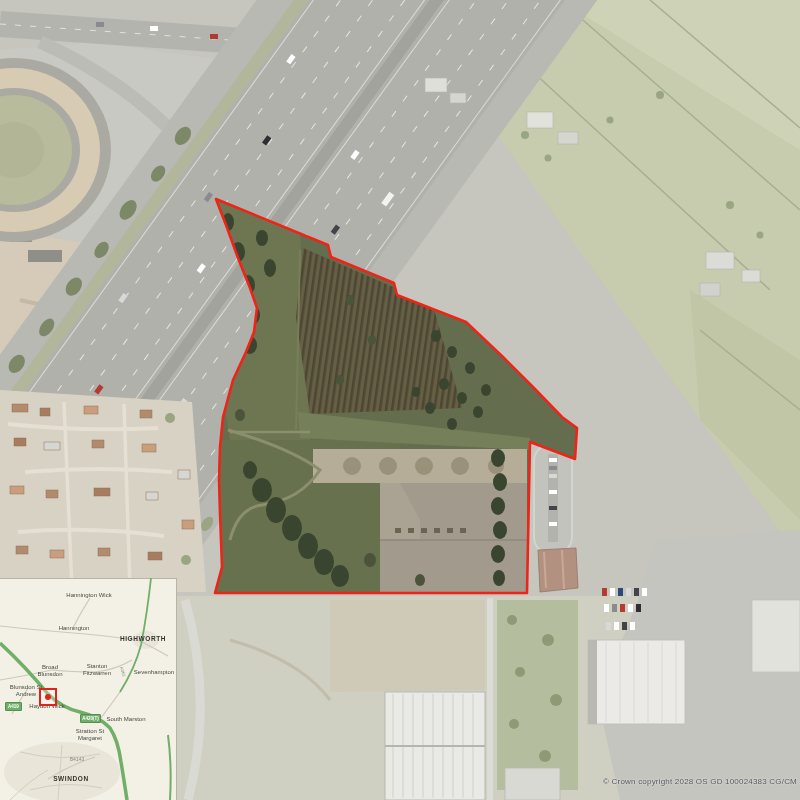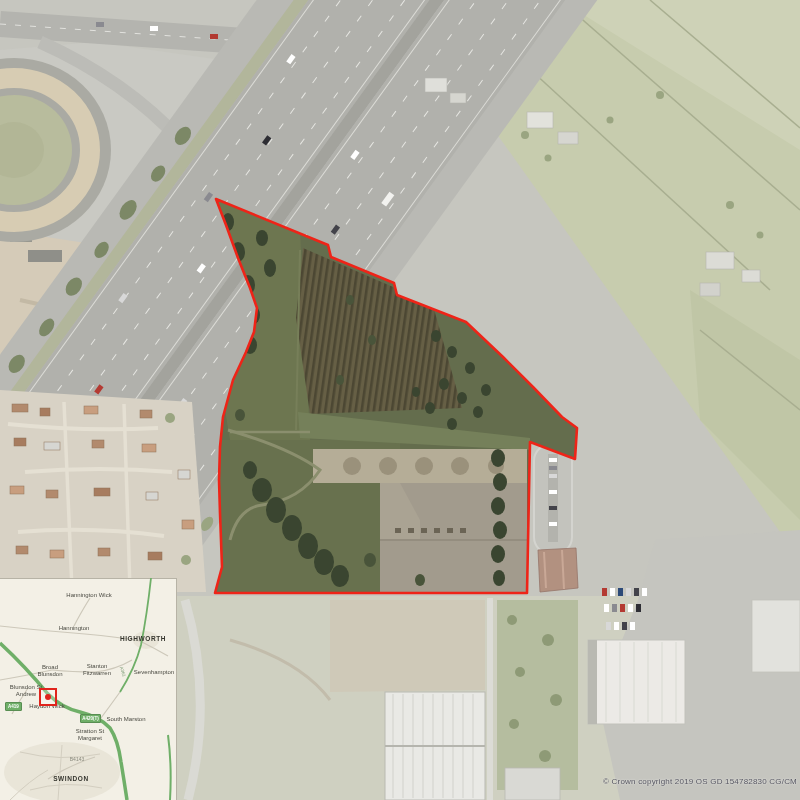--- a/index.html
+++ b/index.html
@@ -395,14 +395,14 @@
   <div class="inset-label roadname" style="left:77px;top:760px;width:30px;">B4143</div>
   <div class="inset-label a361" style="left:122px;top:672px;width:20px;">A361</div>
 
   <div class="badge" style="left:5px;top:702px;width:15px;height:6.5px;">A419</div>
   <div class="badge" style="left:80px;top:714px;width:19px;height:7px;">A420(T)</div>
 
   <div id="marker">
       <div class="dot"></div>
     </div>
 
-  <div id="copyright">© Crown copyright 2019 OS GD 154782830 CG/CM</div>
+  <div id="copyright">© Crown copyright 2028 OS GD 100024383 CG/CM</div>
 </div>
 
 </body></html>

